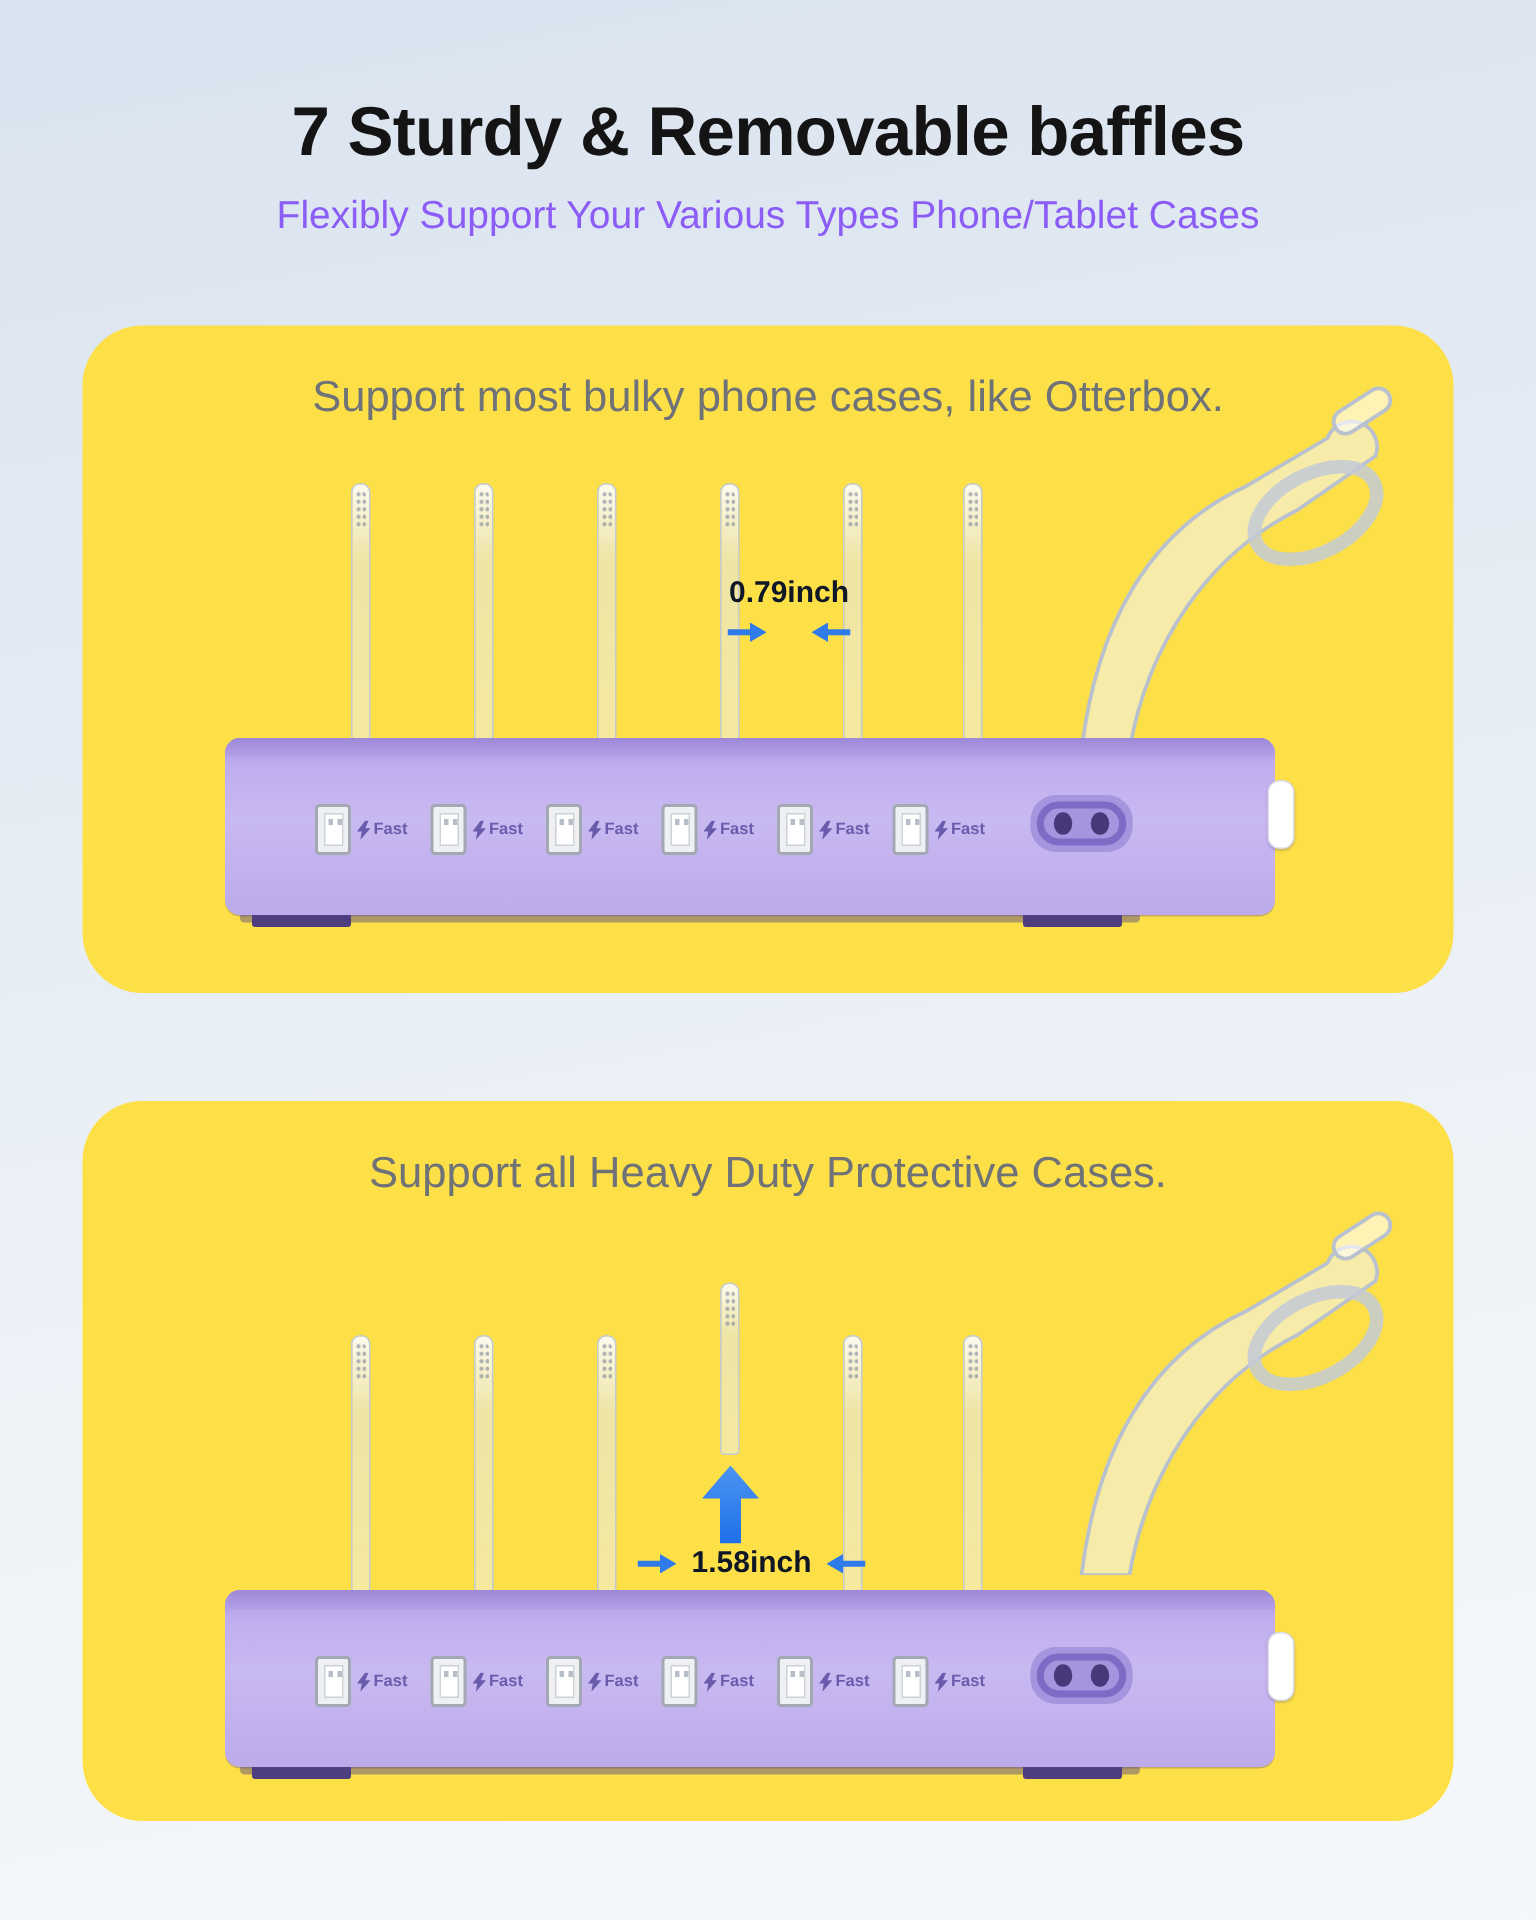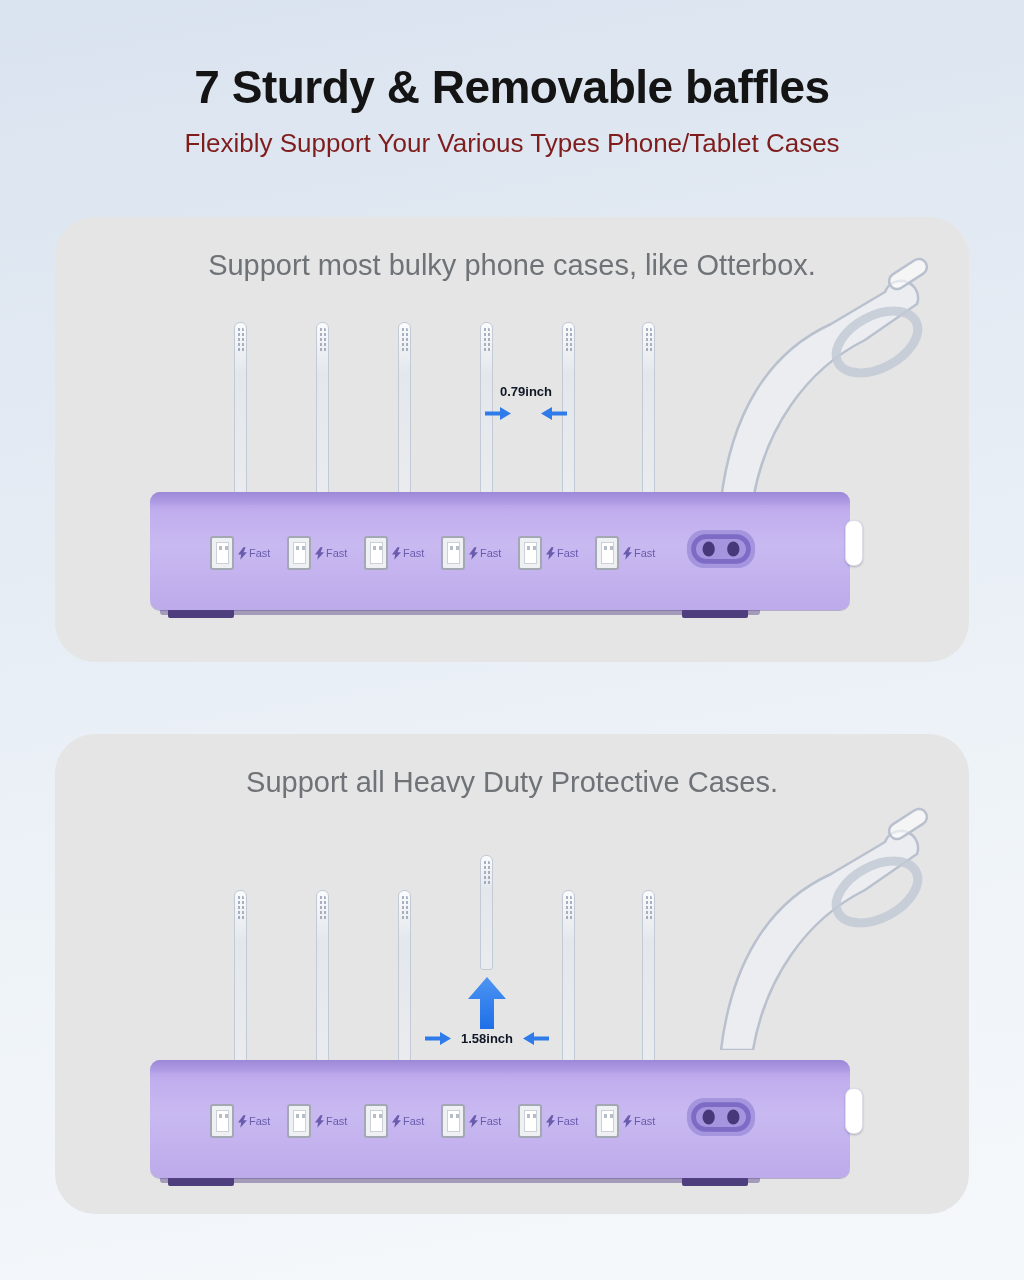--- a/index.html
+++ b/index.html
@@ -4,24 +4,24 @@
 <style>
   * { margin:0; padding:0; box-sizing:border-box; }
   html,body { width:1024px; height:1280px; overflow:hidden; }
   body {
     font-family:"Liberation Sans", sans-serif;
     background:linear-gradient(170deg,#d9e3ef 0%,#e3eaf3 30%,#eef3f8 65%,#f5f8fb 100%);
   }
   
   .header { text-align:center; padding-top:60px; }
   .title { font-size:46px; font-weight:700; color:#141414; letter-spacing:-0.5px; }
-  .subtitle { font-size:26px; color:#7f1d1d; margin-top:14px; font-weight:400; }
+  .subtitle { font-size:26px; color:#8b5cf6; margin-top:14px; font-weight:400; }
 
   
-  .card { width:914px; margin:0 auto; background:#e5e5e5; border-radius:40px; position:relative; }
+  .card { width:914px; margin:0 auto; background:#fde047; border-radius:40px; position:relative; }
   .card1 { height:445px; margin-top:58px; }
   .card2 { height:480px; margin-top:72px; }
   .card-heading { text-align:center; padding-top:32px; font-size:29px; font-weight:400; color:#6f7276; }
 
   
   .scene { position:relative; width:700px; margin-left:95px; }
   .scene1 { height:300px; margin-top:40px; }
   .scene2 { height:345px; margin-top:56px; }
 
   .baffle {
@@ -61,21 +61,21 @@
     position:absolute; left:10px; width:600px; height:7px; border-radius:3px;
     background:rgba(82,65,130,.45); z-index:1;
   }
   .scene1 .base-strip { top:286px; }
   .scene2 .base-strip { top:321px; }
   .foot { position:absolute; width:66px; height:12px; border-radius:2px; background:#4e3e7e; z-index:1; }
   .scene1 .foot { top:284px; }
   .scene2 .foot { top:319px; }
   .foot.f1 { left:18px; } .foot.f2 { left:532px; }
 
-  .ports { position:absolute; left:60px; top:44px; display:flex; gap:13px; }
+  .ports { position:absolute; left:60px; top:44px; display:flex; gap:13px;font-weight:bold; }
   .portgroup { display:flex; align-items:center; gap:4px; width:64px; }
   .usb {
     width:24px; height:34px; flex:0 0 24px;
     background:#eef0f3; border:2px solid #a2a9b3; border-radius:3px;
   }
   .usb i {
     display:block; margin:4px auto 0; width:13px; height:22px;
     background:#ffffff; border:1px solid #ccd1d8; position:relative;
   }
   .usb i::before {
@@ -85,21 +85,21 @@
   .fast { display:flex; align-items:center; gap:2px; color:#6a5cad; font-size:11px; }
 
   .inlet { position:absolute; left:535px; top:34px; }
   .pbtn {
     position:absolute; right:-13px; top:28px; width:18px; height:46px;
     background:#ffffff; border:1px solid #dcdce6; border-radius:8px;
     box-shadow:0 1px 2px rgba(60,50,110,.3);
   }
 
   
-  .measure-text { font-size:13px; font-weight:700; color:#0f1726; white-space:nowrap;text-align:center; }
+  .measure-text { font-size:20px; font-weight:700; color:#0f1726; white-space:nowrap;text-align:center; }
   .anno1 { position:absolute; left:296px; top:62px; width:160px; text-align:center; z-index:3; }
   .anno1 .arrowrow { margin-top:8px; display:flex; justify-content:center; gap:30px; }
   .anno2 { position:absolute; left:275px; top:176px; display:flex; align-items:center; gap:10px; z-index:3; }
   .uparrow { position:absolute; left:318px; top:122px; z-index:3; }
 </style>
 </head>
 <body>
 
 <div class="header">
   <h1 class="title">7 Sturdy &amp; Removable baffles</h1>

